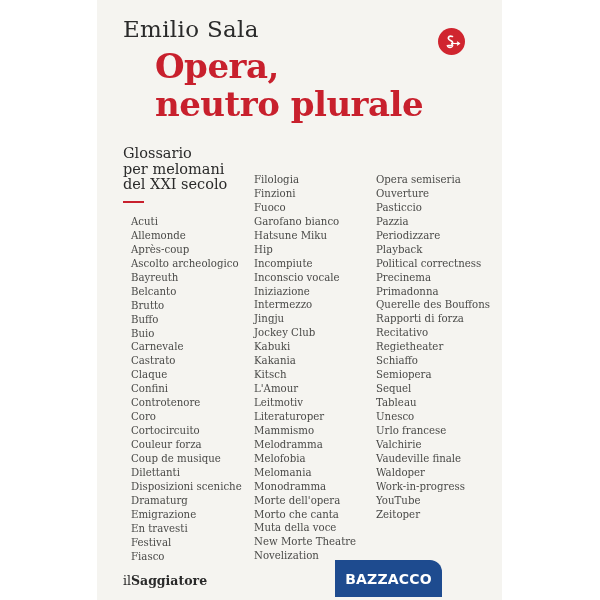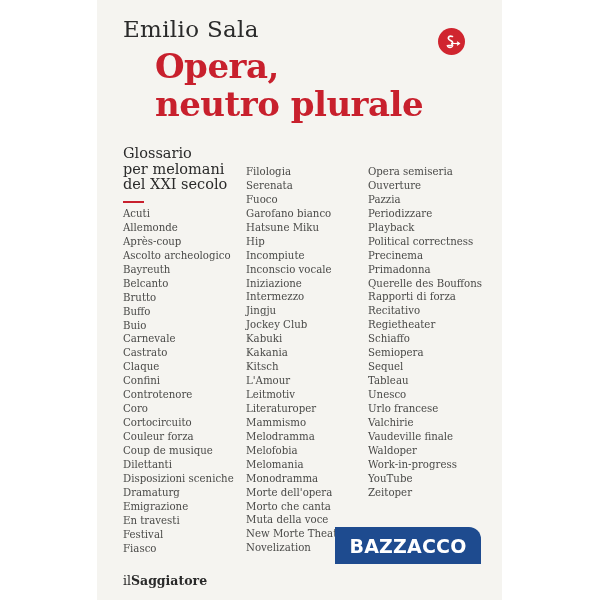--- a/index.html
+++ b/index.html
@@ -70,21 +70,21 @@
     .red-rule {
       position: absolute;
       left: 26px;
       top: 201px;
       width: 21px;
       height: 2px;
       background: #c8202d;
     }
     .col {
       position: absolute;
-      margin: 0;
+      margin: 8px;
       padding: 0;
       list-style: none;
       font-family: "DejaVu Serif", serif;
       font-size: 10.2px;
       color: #4a4a48;
     }
     .col li {
       height: 13.95px;
       line-height: 13.95px;
       white-space: nowrap;
@@ -97,29 +97,29 @@
       left: 26px;
       top: 573px;
       font-size: 12.5px;
       color: #2a2a2a;
       font-family: "DejaVu Serif", serif;
     }
     .publisher b { font-weight: bold; }
     .badge {
       position: absolute;
       left: 238px;
-      top: 527px;
-      width: 146px;
+      top: 560px;
+      width: 107px;
       height: 37px;
       background: #1e4b8f;
       border-top-right-radius: 12px;
       color: #ffffff;
       font-family: "DejaVu Sans", "Liberation Sans", sans-serif;
       font-weight: bold;
-      font-size: 19px;
+      font-size: 14px;
       letter-spacing: 0.2px;
       display: flex;
       align-items: center;
       justify-content: center;
     }
   </style>
 </head>
 <body>
 
 <div class="stage">
@@ -171,21 +171,21 @@
         <li>Dilettanti</li>
         <li>Disposizioni sceniche</li>
         <li>Dramaturg</li>
         <li>Emigrazione</li>
         <li>En travesti</li>
         <li>Festival</li>
         <li>Fiasco</li>
       </ul>
     <ul class="col col-2">
         <li>Filologia</li>
-        <li>Serenata</li>
+        <li>Finzioni</li>
         <li>Fuoco</li>
         <li>Garofano bianco</li>
         <li>Hatsune Miku</li>
         <li>Hip</li>
         <li>Incompiute</li>
         <li>Inconscio vocale</li>
         <li>Iniziazione</li>
         <li>Intermezzo</li>
         <li>Jingju</li>
         <li>Jockey Club</li>
@@ -202,20 +202,21 @@
         <li>Monodramma</li>
         <li>Morte dell'opera</li>
         <li>Morto che canta</li>
         <li>Muta della voce</li>
         <li>New Morte Theatre</li>
         <li>Novelization</li>
       </ul>
     <ul class="col col-3">
         <li>Opera semiseria</li>
         <li>Ouverture</li>
+        <li>Pasticcio</li>
         <li>Pazzia</li>
         <li>Periodizzare</li>
         <li>Playback</li>
         <li>Political correctness</li>
         <li>Precinema</li>
         <li>Primadonna</li>
         <li>Querelle des Bouffons</li>
         <li>Rapporti di forza</li>
         <li>Recitativo</li>
         <li>Regietheater</li>

